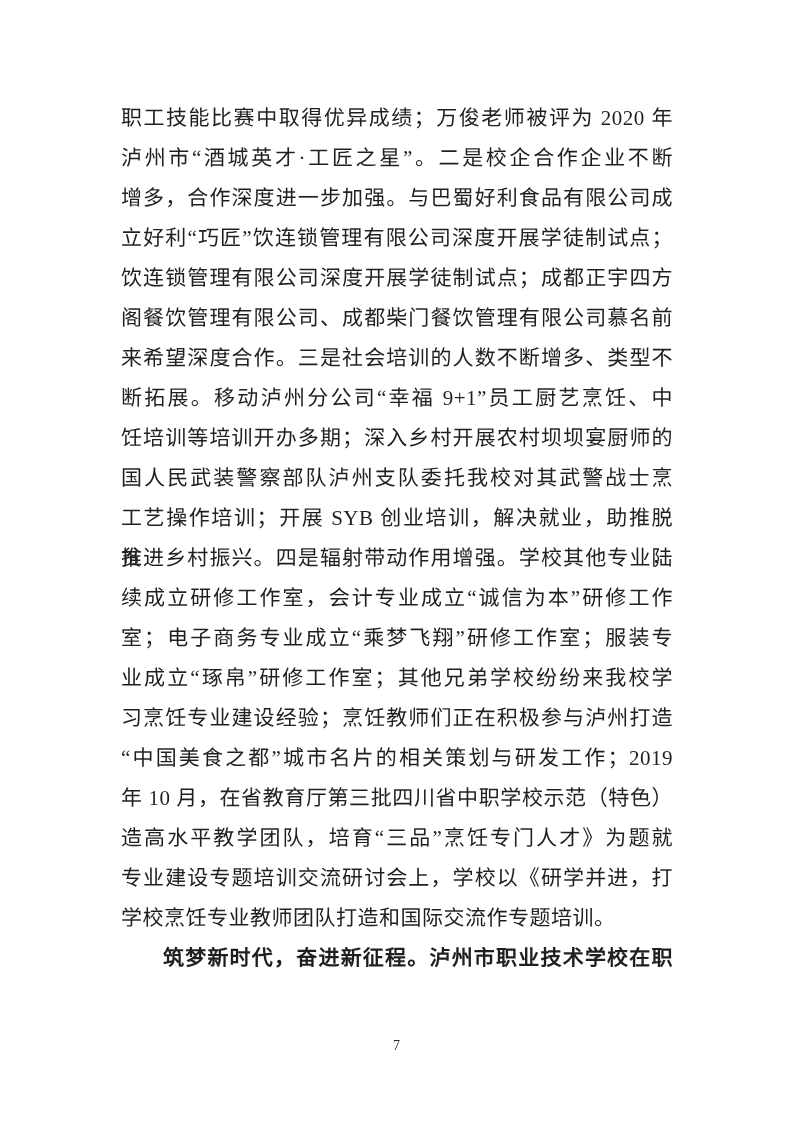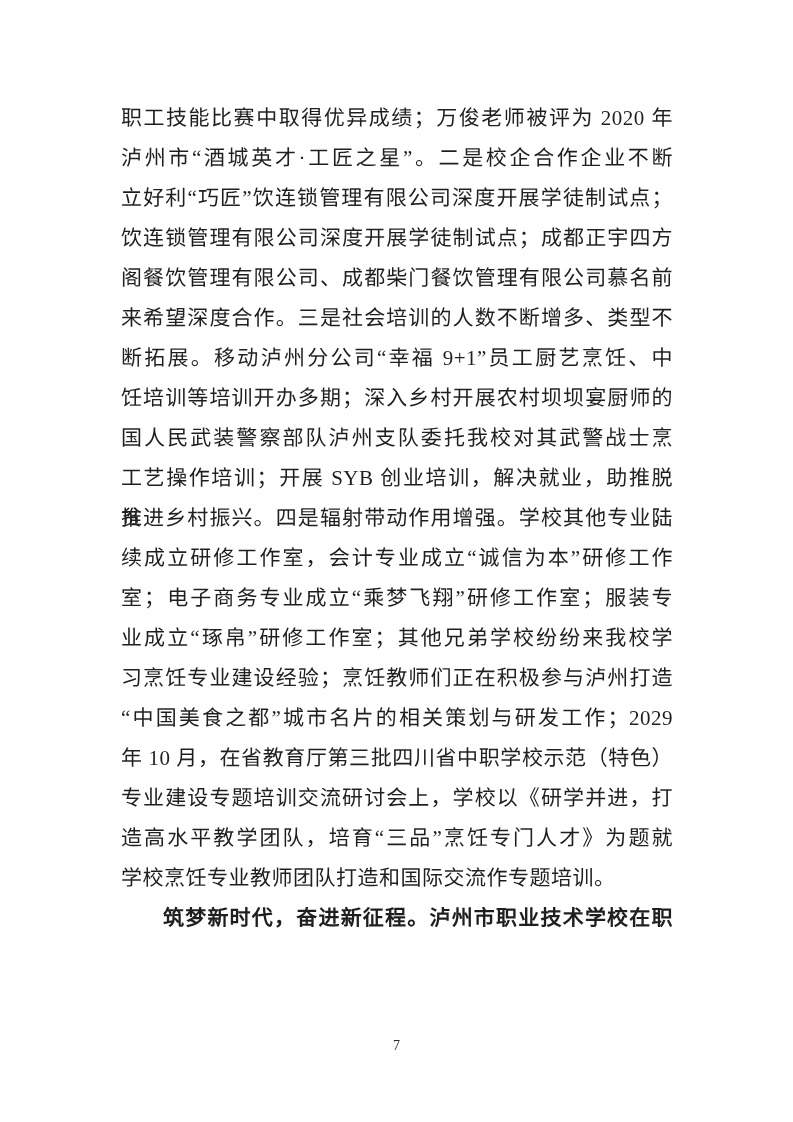--- a/index.html
+++ b/index.html
@@ -54,34 +54,35 @@
     font-family: "Liberation Serif", serif;
   }
 </style>
 </head>
 <body>
 
 <div class="page">
   <div class="text-block">
     <div class="line">职工技能比赛中取得优异成绩；万俊老师被评为 2020 年</div>
     <div class="line">泸州市“酒城英才·工匠之星”。二是校企合作企业不断</div>
+    <div class="line">增多，合作深度进一步加强。与巴蜀好利食品有限公司成</div>
     <div class="line">立好利“巧匠”饮连锁管理有限公司深度开展学徒制试点；</div>
     <div class="line">饮连锁管理有限公司深度开展学徒制试点；成都正宇四方</div>
     <div class="line">阁餐饮管理有限公司、成都柴门餐饮管理有限公司慕名前</div>
     <div class="line">来希望深度合作。三是社会培训的人数不断增多、类型不</div>
     <div class="line">断拓展。移动泸州分公司“幸福 9+1”员工厨艺烹饪、中</div>
     <div class="line">饪培训等培训开办多期；深入乡村开展农村坝坝宴厨师的</div>
     <div class="line">国人民武装警察部队泸州支队委托我校对其武警战士烹</div>
     <div class="line">工艺操作培训；开展 SYB 创业培训，解决就业，助推脱贫，</div>
     <div class="line">推进乡村振兴。四是辐射带动作用增强。学校其他专业陆</div>
     <div class="line">续成立研修工作室，会计专业成立“诚信为本”研修工作</div>
     <div class="line">室；电子商务专业成立“乘梦飞翔”研修工作室；服装专</div>
     <div class="line">业成立“琢帛”研修工作室；其他兄弟学校纷纷来我校学</div>
     <div class="line">习烹饪专业建设经验；烹饪教师们正在积极参与泸州打造</div>
-    <div class="line">“中国美食之都”城市名片的相关策划与研发工作；2029</div>
+    <div class="line">“中国美食之都”城市名片的相关策划与研发工作；2019</div>
     <div class="line">年 10 月，在省教育厅第三批四川省中职学校示范（特色）</div>
+    <div class="line">造高水平教学团队，培育“三品”烹饪专门人才》为题就</div>
     <div class="line">专业建设专题培训交流研讨会上，学校以《研学并进，打</div>
-    <div class="line">造高水平教学团队，培育“三品”烹饪专门人才》为题就</div>
     <div class="line para-end">学校烹饪专业教师团队打造和国际交流作专题培训。</div>
     <div class="line indent">筑梦新时代，奋进新征程。泸州市职业技术学校在职</div>
   </div>
   <div class="page-number">7</div>
 </div>
 
 </body></html>

